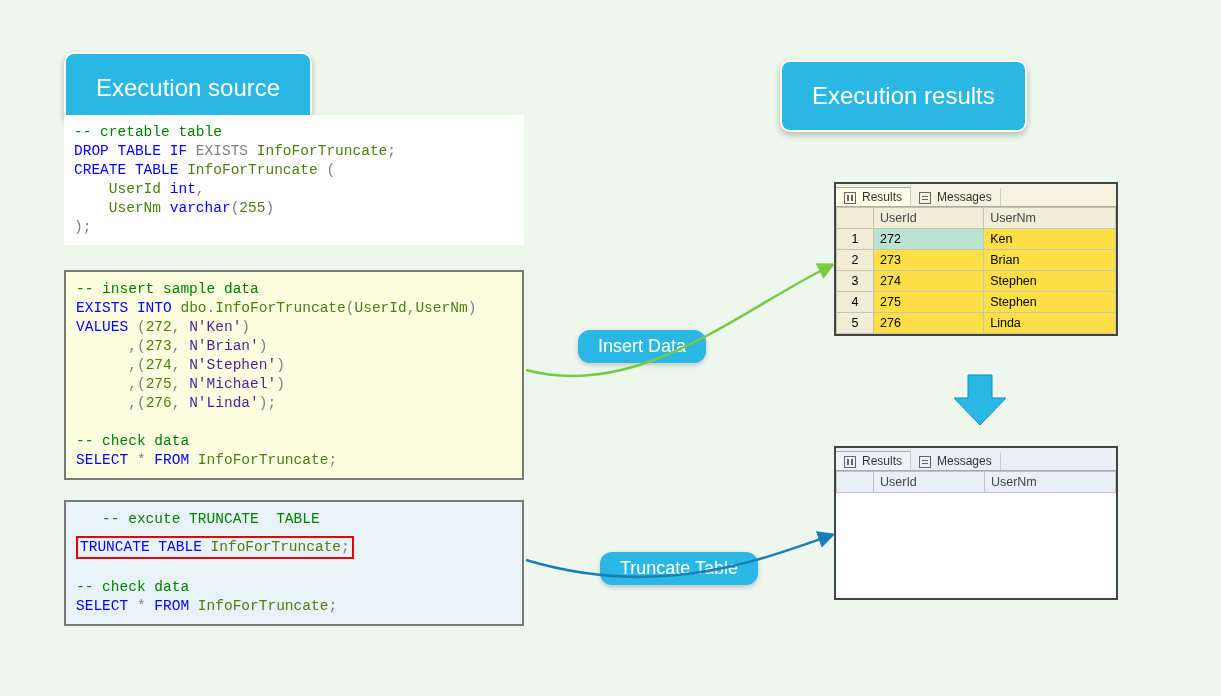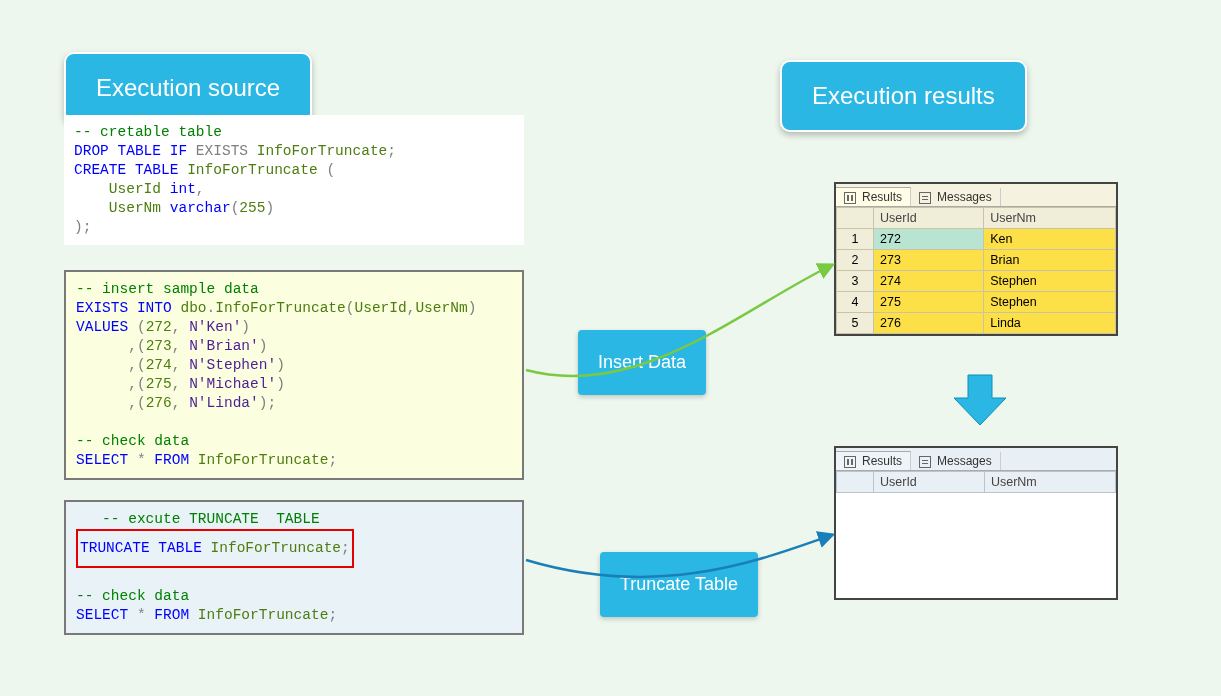--- a/index.html
+++ b/index.html
@@ -52,31 +52,32 @@
   }
   .c-comment { color: #008000; }
   .c-kw      { color: #0000ff; }
   .c-grey    { color: #808080; text-align: center; }
   .c-type    { color: #0000ff; }
   .c-str     { color: #4c1d95; }
   .c-star    { color: #808080; }
   .c-text    { color: #4d7c0f; }
   .redbox {
     border: 2px solid #e60000;
-    padding: 8px 2px;
+    padding: 0 2px;
     display: inline-block;
+    margin-top: 7px;
   }
 
   .flow-label {
     position: absolute;
     background: #2bb7e3;
     color: #fff;
     font-size: 18px;
-    padding: 22px 20px;
-    border-radius: 4px;
+    padding: 6px 20px;
+    border-radius: 12px;
     box-shadow: 0 2px 5px rgba(0,0,0,.2);
     text-align: right;
   }
   #label-insert   { left: 578px; top: 330px; }
   #label-truncate { left: 600px; top: 552px; }
 
   .grid {
     position: absolute;
     border: 2px solid #444;
     font-size: 13px;

